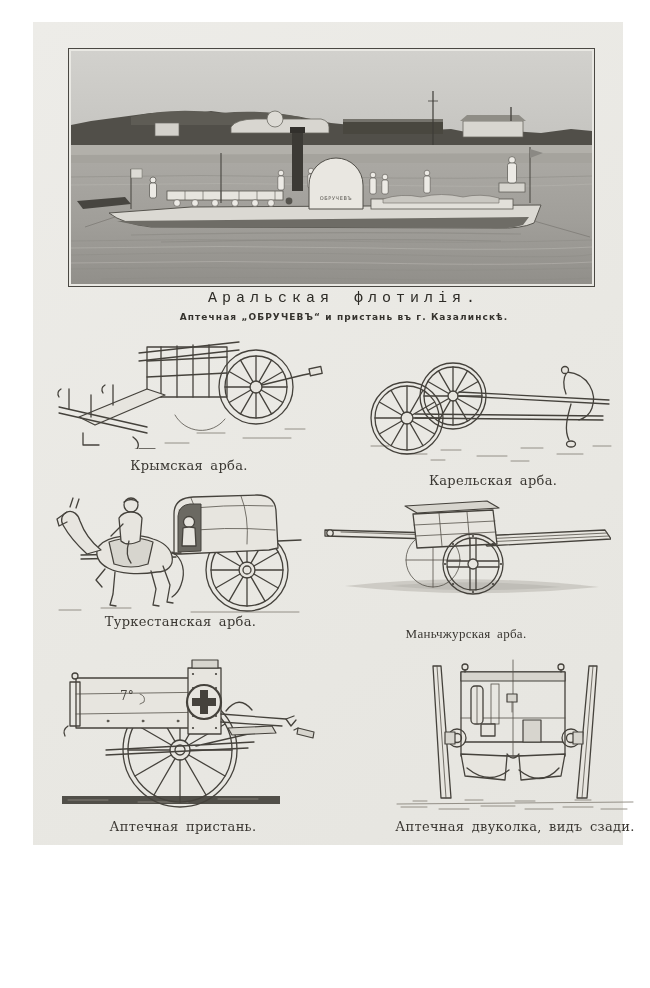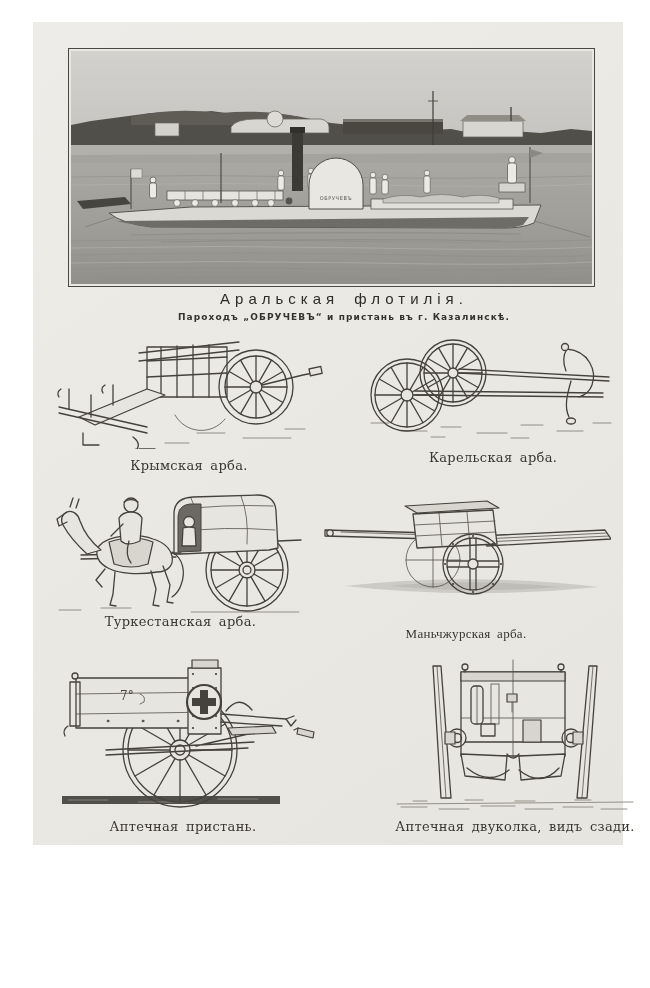--- a/index.html
+++ b/index.html
@@ -15,21 +15,21 @@
   .photo-frame{
     position:absolute;left:35px;top:26px;width:521px;height:233px;
     border:1px solid #4a4843;padding:2px;background:#e9e8e3;
   }
   .photo-frame svg{display:block;width:100%;height:100%;background:#c7c6c2;}
   .caption-block{
     position:absolute;left:0;top:268px;width:100%;text-align:center;
     transform:translateX(16px);color:#2e2c27;
   }
   .caption-title{
-    font-family:Liberation Sans, sans-serif;font-size:15px;font-weight:400;
+    font-family:Liberation Mono, monospace;font-size:15px;font-weight:400;
     letter-spacing:5px;word-spacing:6px;
   }
   .caption-subtitle{
     font-family:"DejaVu Sans", sans-serif;font-size:9px;font-weight:700;
     letter-spacing:1.1px;margin-top:5px;color:#35332e;
   }
   .fig{
     position:absolute;display:flex;flex-direction:column;align-items:center;
   }
   .fig-caption{
@@ -177,21 +177,21 @@
         <line x1="463" y1="170" x2="519" y2="186" stroke="#7d7b76" stroke-width="0.8"></line>
         <line x1="44" y1="166" x2="14" y2="176" stroke="#7d7b76" stroke-width="0.8"></line>
 
         <path stroke="#87857f" stroke-width="1.2" opacity="0.55" fill="none" d="M60 184 Q250 180 450 183 M90 191 Q260 187 430 190"></path>
       </g>
     </svg>
   </div>
 
   <div class="caption-block">
     <div class="caption-title">Аральская флотилія.</div>
-    <div class="caption-subtitle">Пароходъ „ОБРУЧЕВЪ“ и пристань въ г. Казалинскѣ.</div>
+    <div class="caption-subtitle">Аптечная „ОБРУЧЕВЪ“ и пристань въ г. Казалинскѣ.</div>
   </div>
 
   <div class="fig" style="left:8px;top:315px;width:296px;text-align:right;">
     <svg width="285" height="112" viewBox="0 0 285 112">
 
       <g class="hatch">
         <path d="M150 96 h28 M196 101 h48 M118 106 h24 M238 92 h20"></path>
       </g>
 
       <path class="ink-thin" d="M128 78 A30 30 0 0 0 178 82"></path>
@@ -236,21 +236,21 @@
         <line y1="6" y2="31" transform="rotate(300)"></line>
           <line y1="6" y2="31" transform="rotate(330)"></line>
       </g>
 
       <path class="ink" d="M215 48 L256 38 L266 36"></path>
       <rect x="262" y="32" width="12" height="7" transform="rotate(-12 262 32)" class="fillL"></rect>
     </svg>
     <div class="fig-caption" style="margin-top:9px;">Крымская арба.</div>
   </div>
 
-  <div class="fig" style="left:322px;top:309px;width:276px;">
+  <div class="fig" style="left:322px;top:332px;width:276px;">
     <svg width="265" height="110" viewBox="0 0 265 110">
 
       <g class="hatch">
         <path d="M10 92 h18 M40 100 h26 M80 96 h20 M116 102 h30 M160 94 h22 M196 100 h26 M232 92 h18 M70 106 h14 M150 107 h18"></path>
       </g>
 
       <g transform="translate(92,42)" class="ink">
         <circle r="33"></circle>
           <circle r="29"></circle>
           <circle r="5" class="fillL"></circle>

